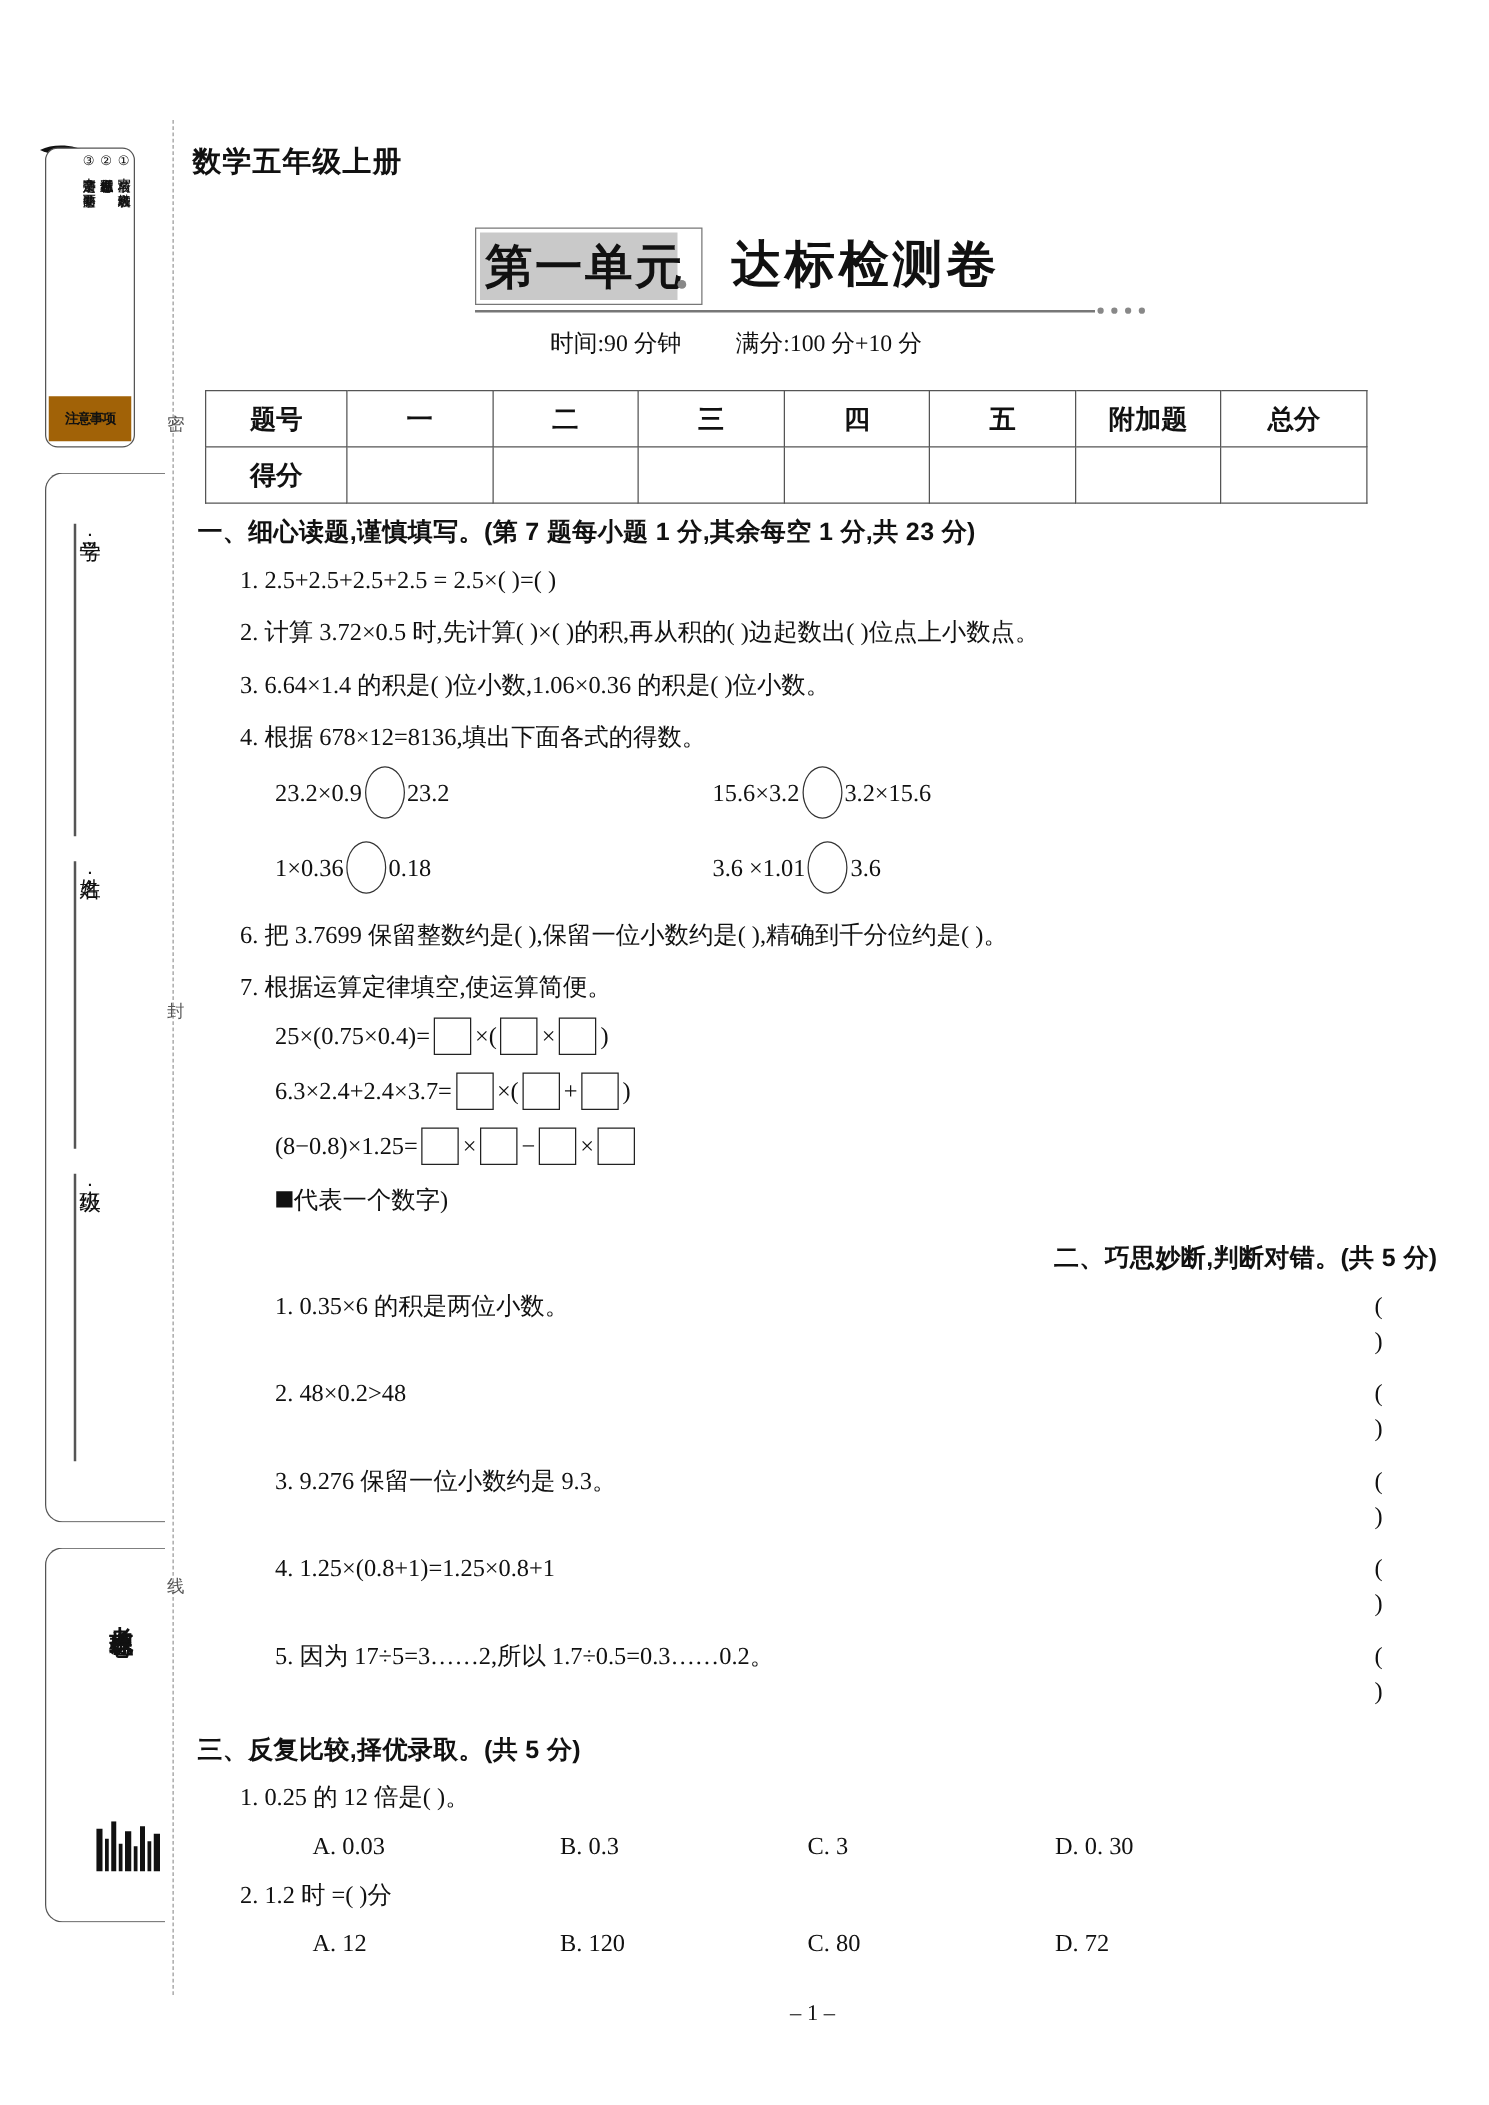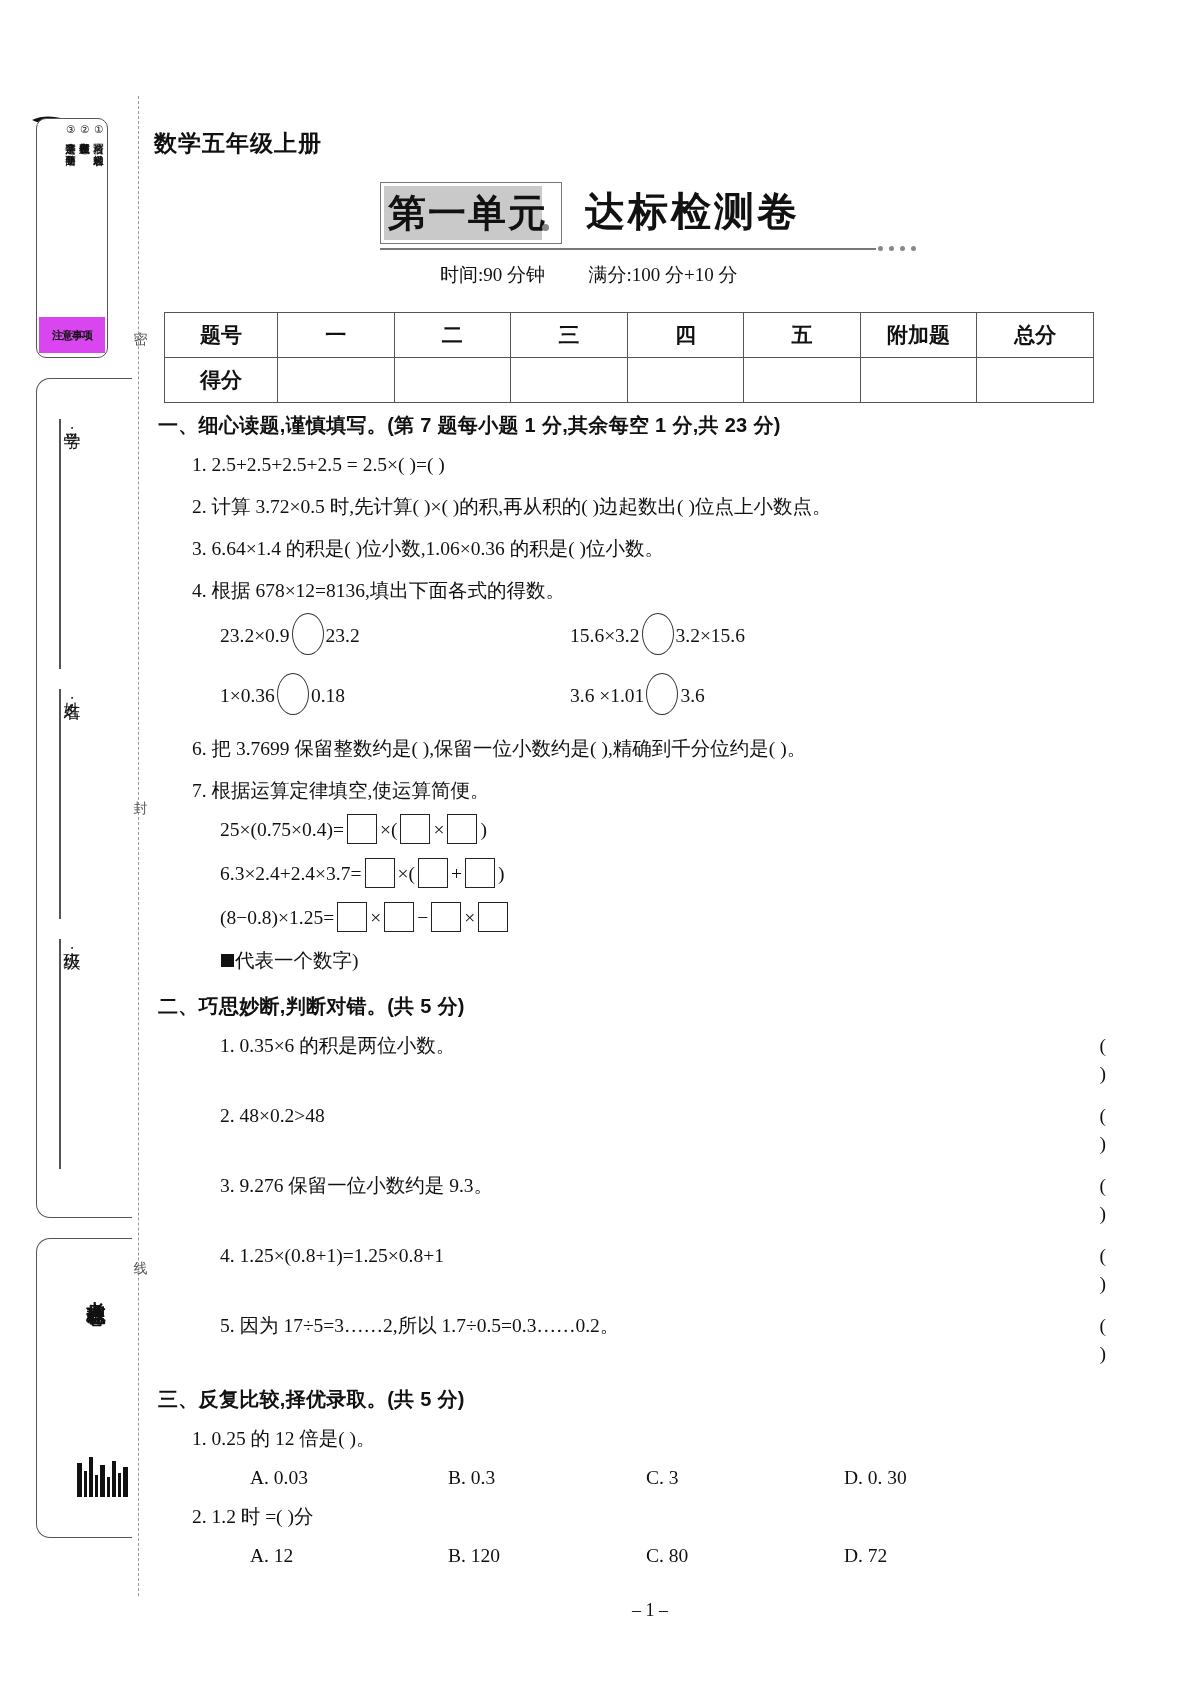--- a/index.html
+++ b/index.html
@@ -53,21 +53,21 @@
   .notice-line {
     font-size: 10.5px;
     line-height: 13px;
     white-space: nowrap;
     color: #111;
   }
   #notice-label {
     position: absolute;
     left: 2px; bottom: 4px;
     width: 66px; height: 36px;
-    background: #d946ef;
+    background: #a16207;
     display: flex;
     align-items: center;
     justify-content: center;
   }
   #notice-label span {
     writing-mode: horizontal-tb;
     font-size: 11px;
     font-weight: bold;
     font-family: "Liberation Sans", "DejaVu Sans", sans-serif;
     line-height: 11px;
@@ -152,21 +152,21 @@
 
   
   #sheet {
     position: absolute;
     left: 150px; top: 0;
     width: 1000px; height: 1684px;
   }
 
   #subject-line {
     position: absolute;
-    left: 4px; top: 128px;
+    left: 4px; top: 114px;
     font-size: 23px;
     font-weight: bold;
     font-family: Liberation Mono, monospace;
     letter-spacing: 1px;
   }
 
   
   #title-wrap {
     position: absolute;
     left: 230px; top: 182px;
@@ -523,21 +523,21 @@
       <span>−</span>
       <span class="sq"></span>
       <span>×</span>
       <span class="sq"></span>
     </div>
 
     <div class="q" style="margin-left:70px;">
       <span class="blk"></span><span>代表一个数字)</span>
     </div>
 
-    <div class="sec-head" style="margin-top:18px;">二、巧思妙断,判断对错。(共 5 分)</div>
+    <div class="sec-head" style="margin-top:18px;text-align:right;">二、巧思妙断,判断对错。(共 5 分)</div>
 
     <div class="tf-line">
       <span class="txt">1. 0.35×6 的积是两位小数。</span>
       <span class="paren">(      )</span>
     </div>
     <div class="tf-line">
       <span class="txt">2. 48×0.2&gt;48</span>
       <span class="paren">(      )</span>
     </div>
     <div class="tf-line">

